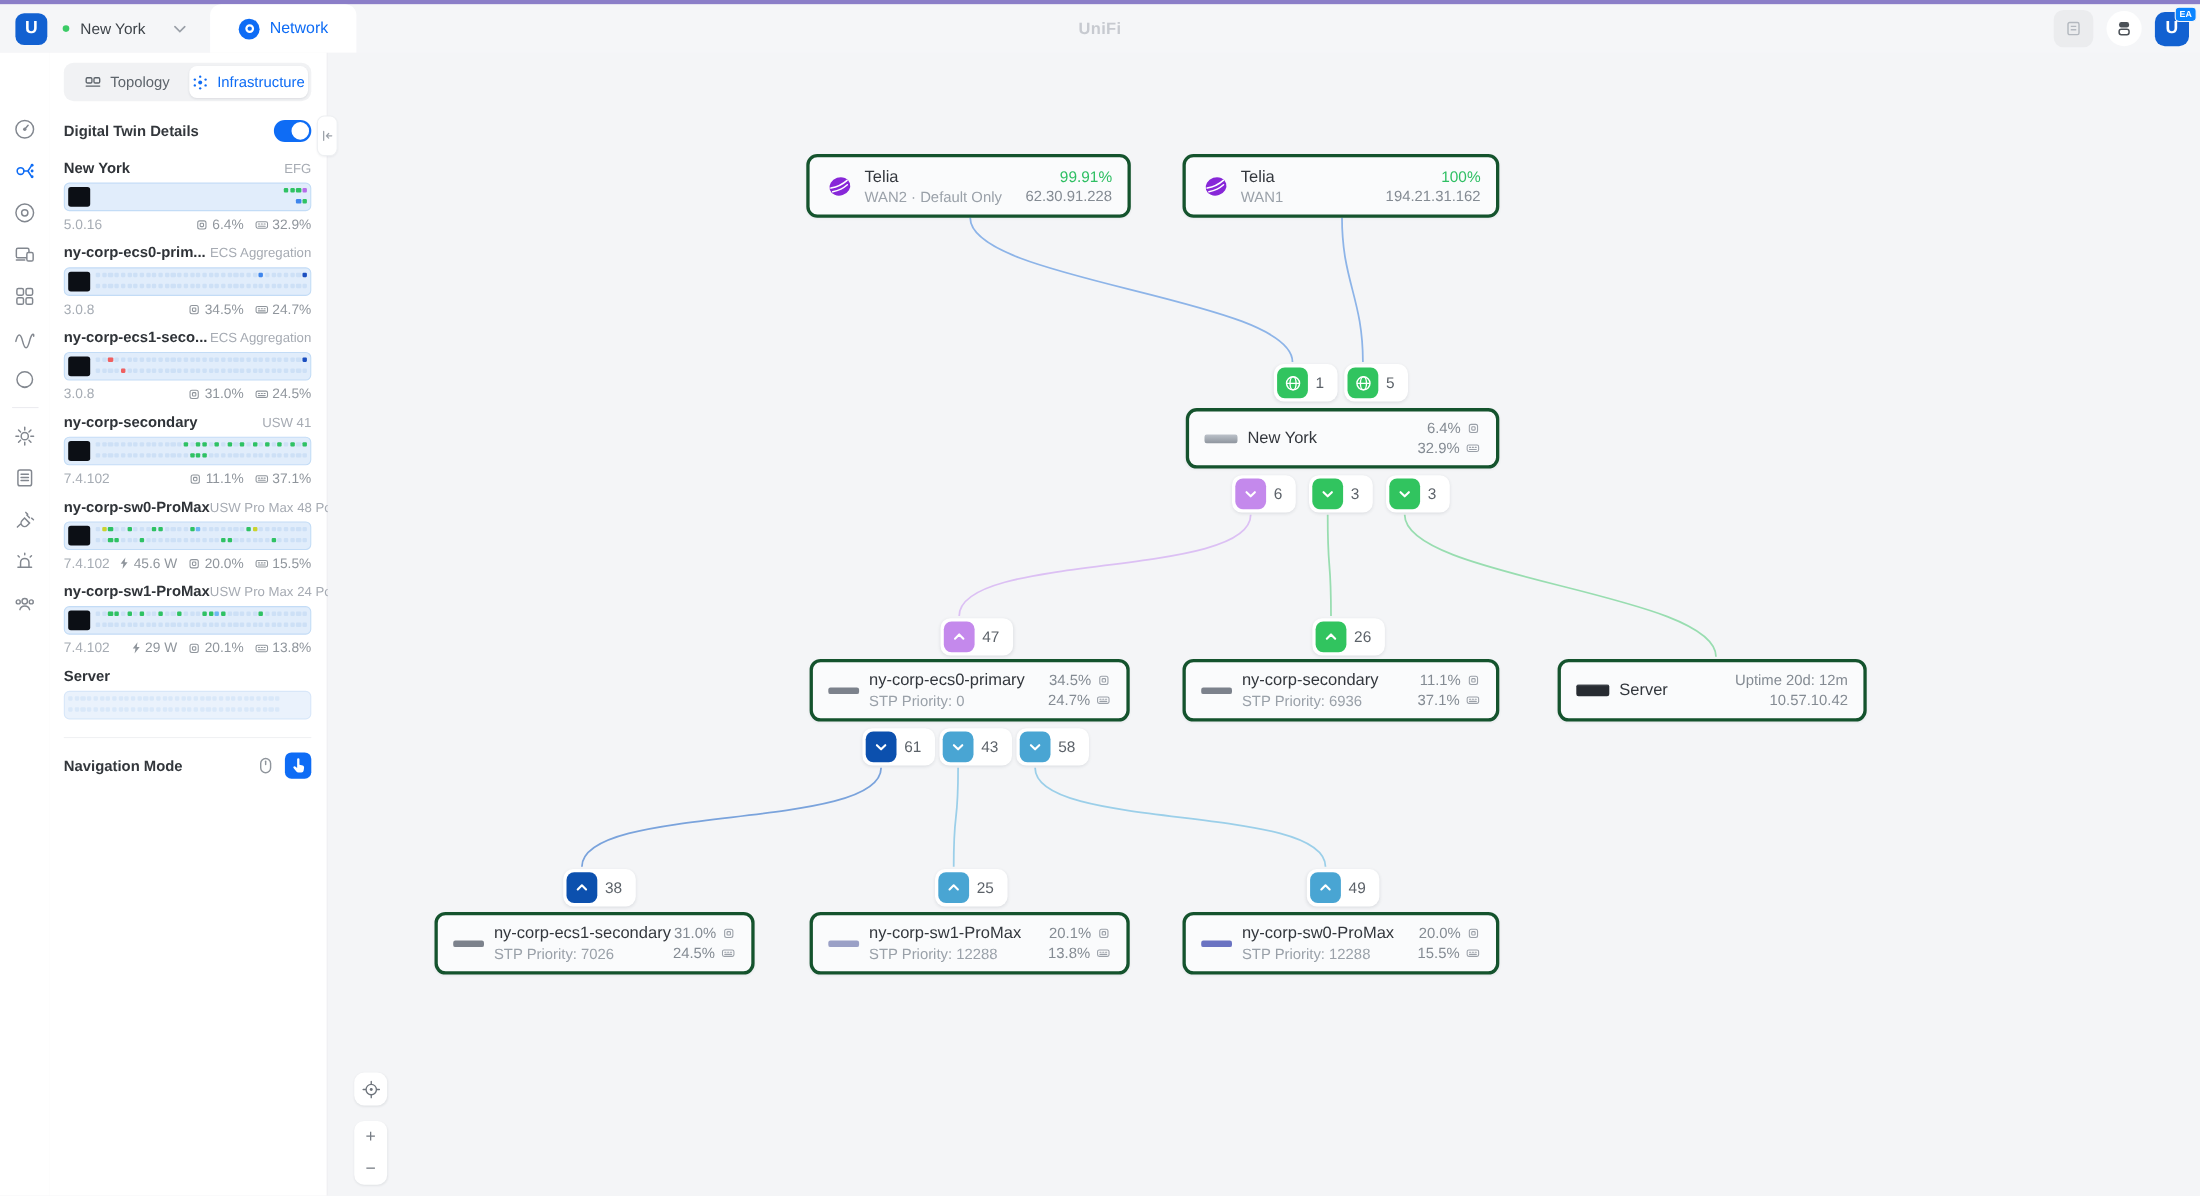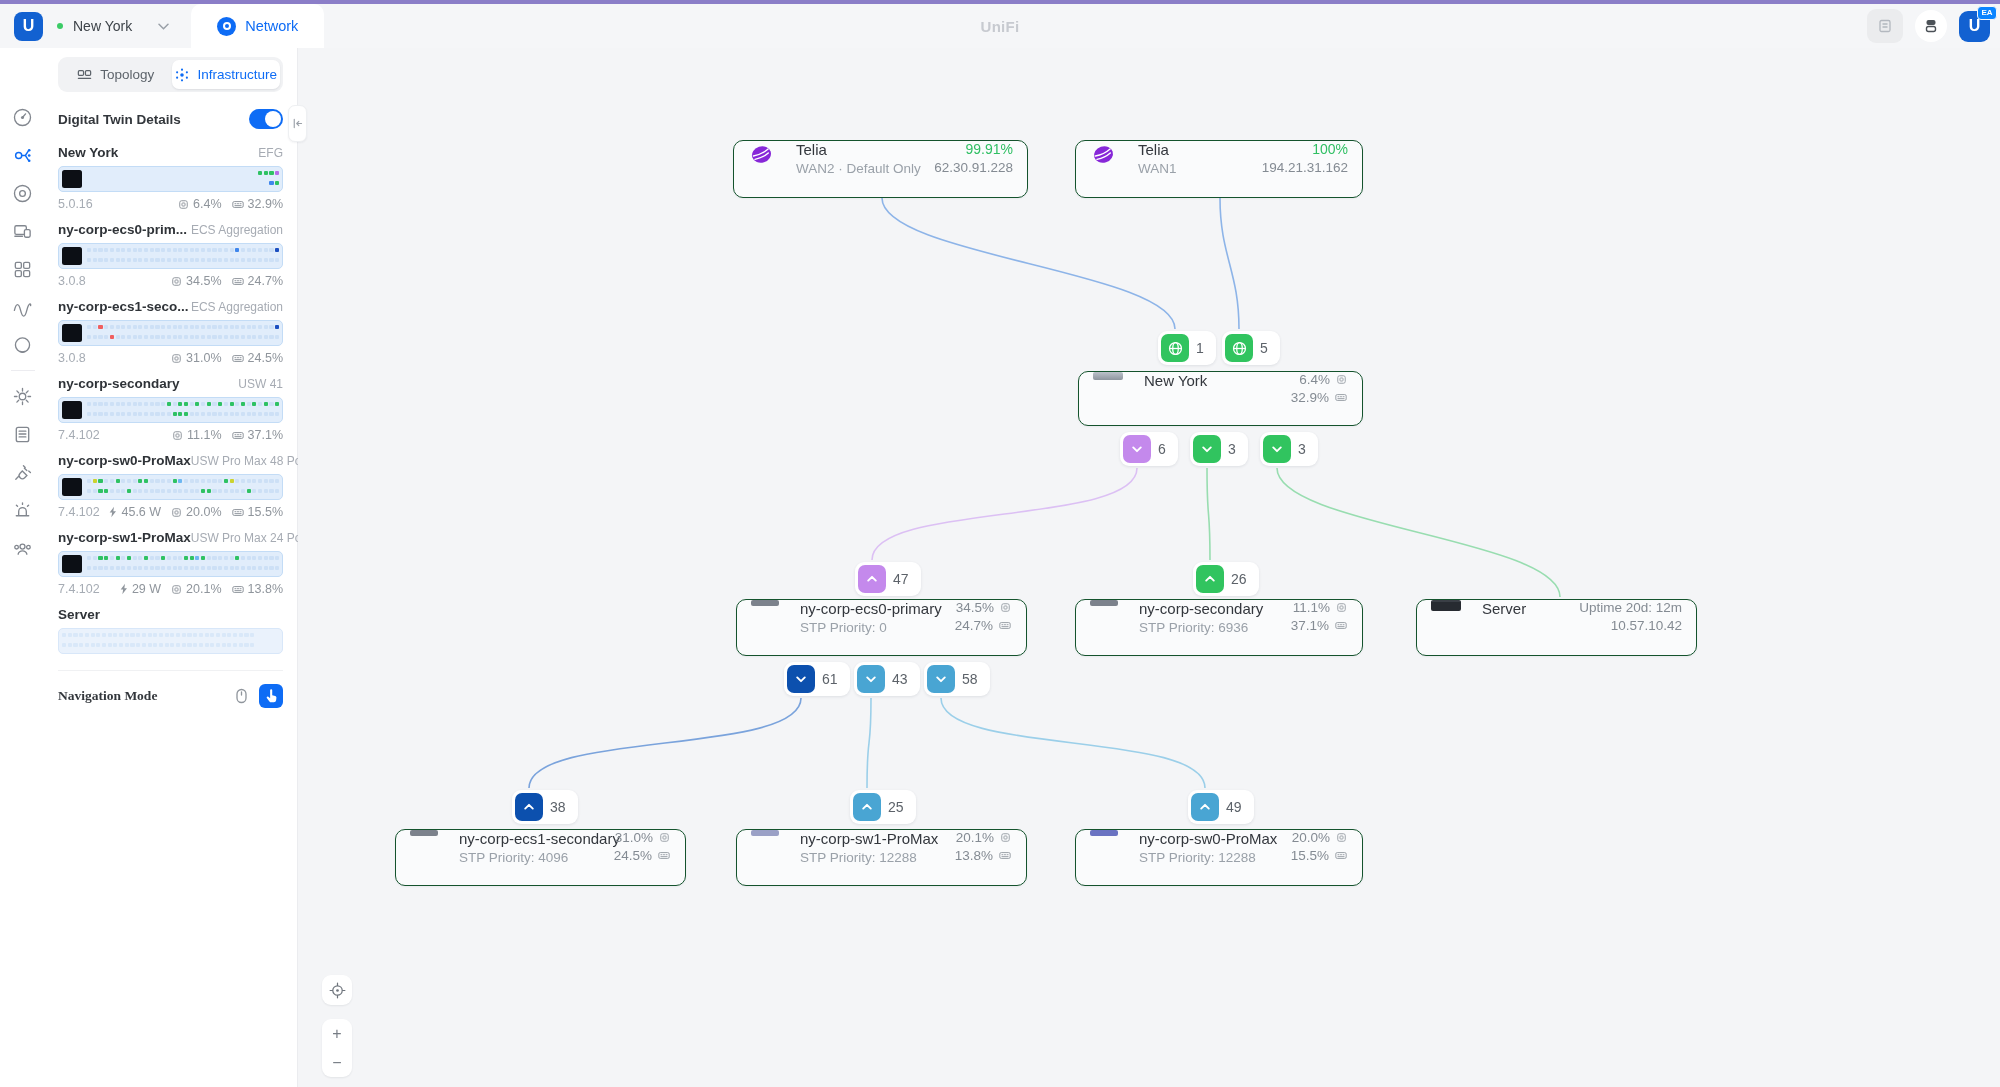--- a/index.html
+++ b/index.html
@@ -48,28 +48,28 @@
   .dev-bar.dim { background:#eaf2fc; border-color:#d8e7f9; }
   .dev-chip { width:20px; height:18px; background:#0c0f15; border-radius:2.5px; margin-right:5px; flex:none; }
   .dev-ports { position:relative; flex:1; height:100%; }
   .pcell { position:absolute; width:4.2px; height:4.2px; border-radius:1px; background:#cde0f6; }
   .dim .pcell { background:#d9e8f9; }
   .dev-stats { margin-top:5px; display:flex; align-items:center; justify-content:space-between; font-size:12.5px; color:#a6acb4; }
   .dst { display:flex; align-items:center; gap:9px; color:#8f959c; }
   .dst .seg2 { display:flex; align-items:center; gap:3px; }
   .panel-links { margin-top:26px; display:flex; flex-direction:column; gap:13px; }
   .panel-links a { color:#1568e8; font-size:14px; cursor:pointer; text-decoration:none; width:fit-content; }
-  .navmode { margin-top:16px; border-top:1px solid #f0f1f3; padding-top:13px; display:flex; align-items:center; justify-content:space-between; font-size:13.5px; font-weight:700; color:#33373c;font-family:Liberation Serif, serif; }
+  .navmode { margin-top:16px; border-top:1px solid #f0f1f3; padding-top:13px; display:flex; align-items:center; justify-content:space-between; font-size:13.5px; font-weight:700; color:#33373c; }
   .nm-btns { display:flex; align-items:center; gap:6px; }
   .nm { width:24px; height:24px; border:none; border-radius:6px; background:transparent; color:#8f959c; display:flex; align-items:center; justify-content:center; cursor:pointer; }
   .nm.active { background:#0e6cf5; color:#fff; }
   
   .canvas { flex:1; position:relative; background:#f4f5f7; overflow:hidden; }
   #link-layer { position:absolute; left:0; top:0; }
-  .node { position:absolute; background:#fafbfc; border:1px solid #14532d; border-radius:10px; box-shadow:0 1px 2px rgba(25,35,55,.05); display:flex; padding:0 14px; gap:21px; cursor:pointer; }
+  .node { position:absolute; background:#fafbfc; border:3px solid #14532d; border-radius:10px; box-shadow:0 1px 2px rgba(25,35,55,.05); display:flex; align-items:center; padding:0 14px; gap:9px; cursor:pointer; }
   .ntitle { font-size:15px; font-weight:500; color:#33373d; white-space:nowrap; }
   .nsub { font-size:13.5px; color:#9aa1a9; margin-top:3px; white-space:nowrap; }
   .ncol { flex:1; min-width:0; }
   .nright { display:flex; flex-direction:column; align-items:flex-end; gap:3px; }
   .nline { display:flex; align-items:center; gap:5px; font-size:13.5px; color:#848b93; white-space:nowrap; }
   .nline .nic { color:#9aa0a8; display:flex; }
   .img-gw { width:30px; height:8px; border-radius:2px; background:linear-gradient(#bcc2ca,#8e959e); flex:none; }
   .img-sw { width:28px; height:6px; border-radius:2px; flex:none; }
   .img-server { width:30px; height:11px; border-radius:2px; background:#272b31; border-top:2px solid #3a3f46; flex:none; }
   .telia-logo { flex:none; display:flex; }
@@ -1071,21 +1071,21 @@
               </div>
               <div class="nline">
                 <span>10.57.10.42</span>
               </div>
             </div>
           </div>
           <div class="node switch" style="left: 97px; top: 781px; width: 291px; height: 57px;">
             <div class="img-sw" style="background: rgb(124, 130, 140);"></div>
             <div class="ncol">
               <div class="ntitle">ny-corp-ecs1-secondary</div>
-              <div class="nsub">STP Priority: 4096</div>
+              <div class="nsub">STP Priority: 7026</div>
             </div>
             <div class="nright">
               <div class="nline">
                 <span>31.0%</span>
                 <span class="nic">
                   <svg width="13" height="13" viewBox="0 0 16 16" fill="none" stroke="currentColor" stroke-width="1.2">
                     <rect x="3.4" y="3.4" width="9.2" height="9.2" rx="2.2"></rect>
                     <rect x="6.1" y="6.1" width="3.8" height="3.8" rx="1"></rect>
                   </svg>
                 </span>

